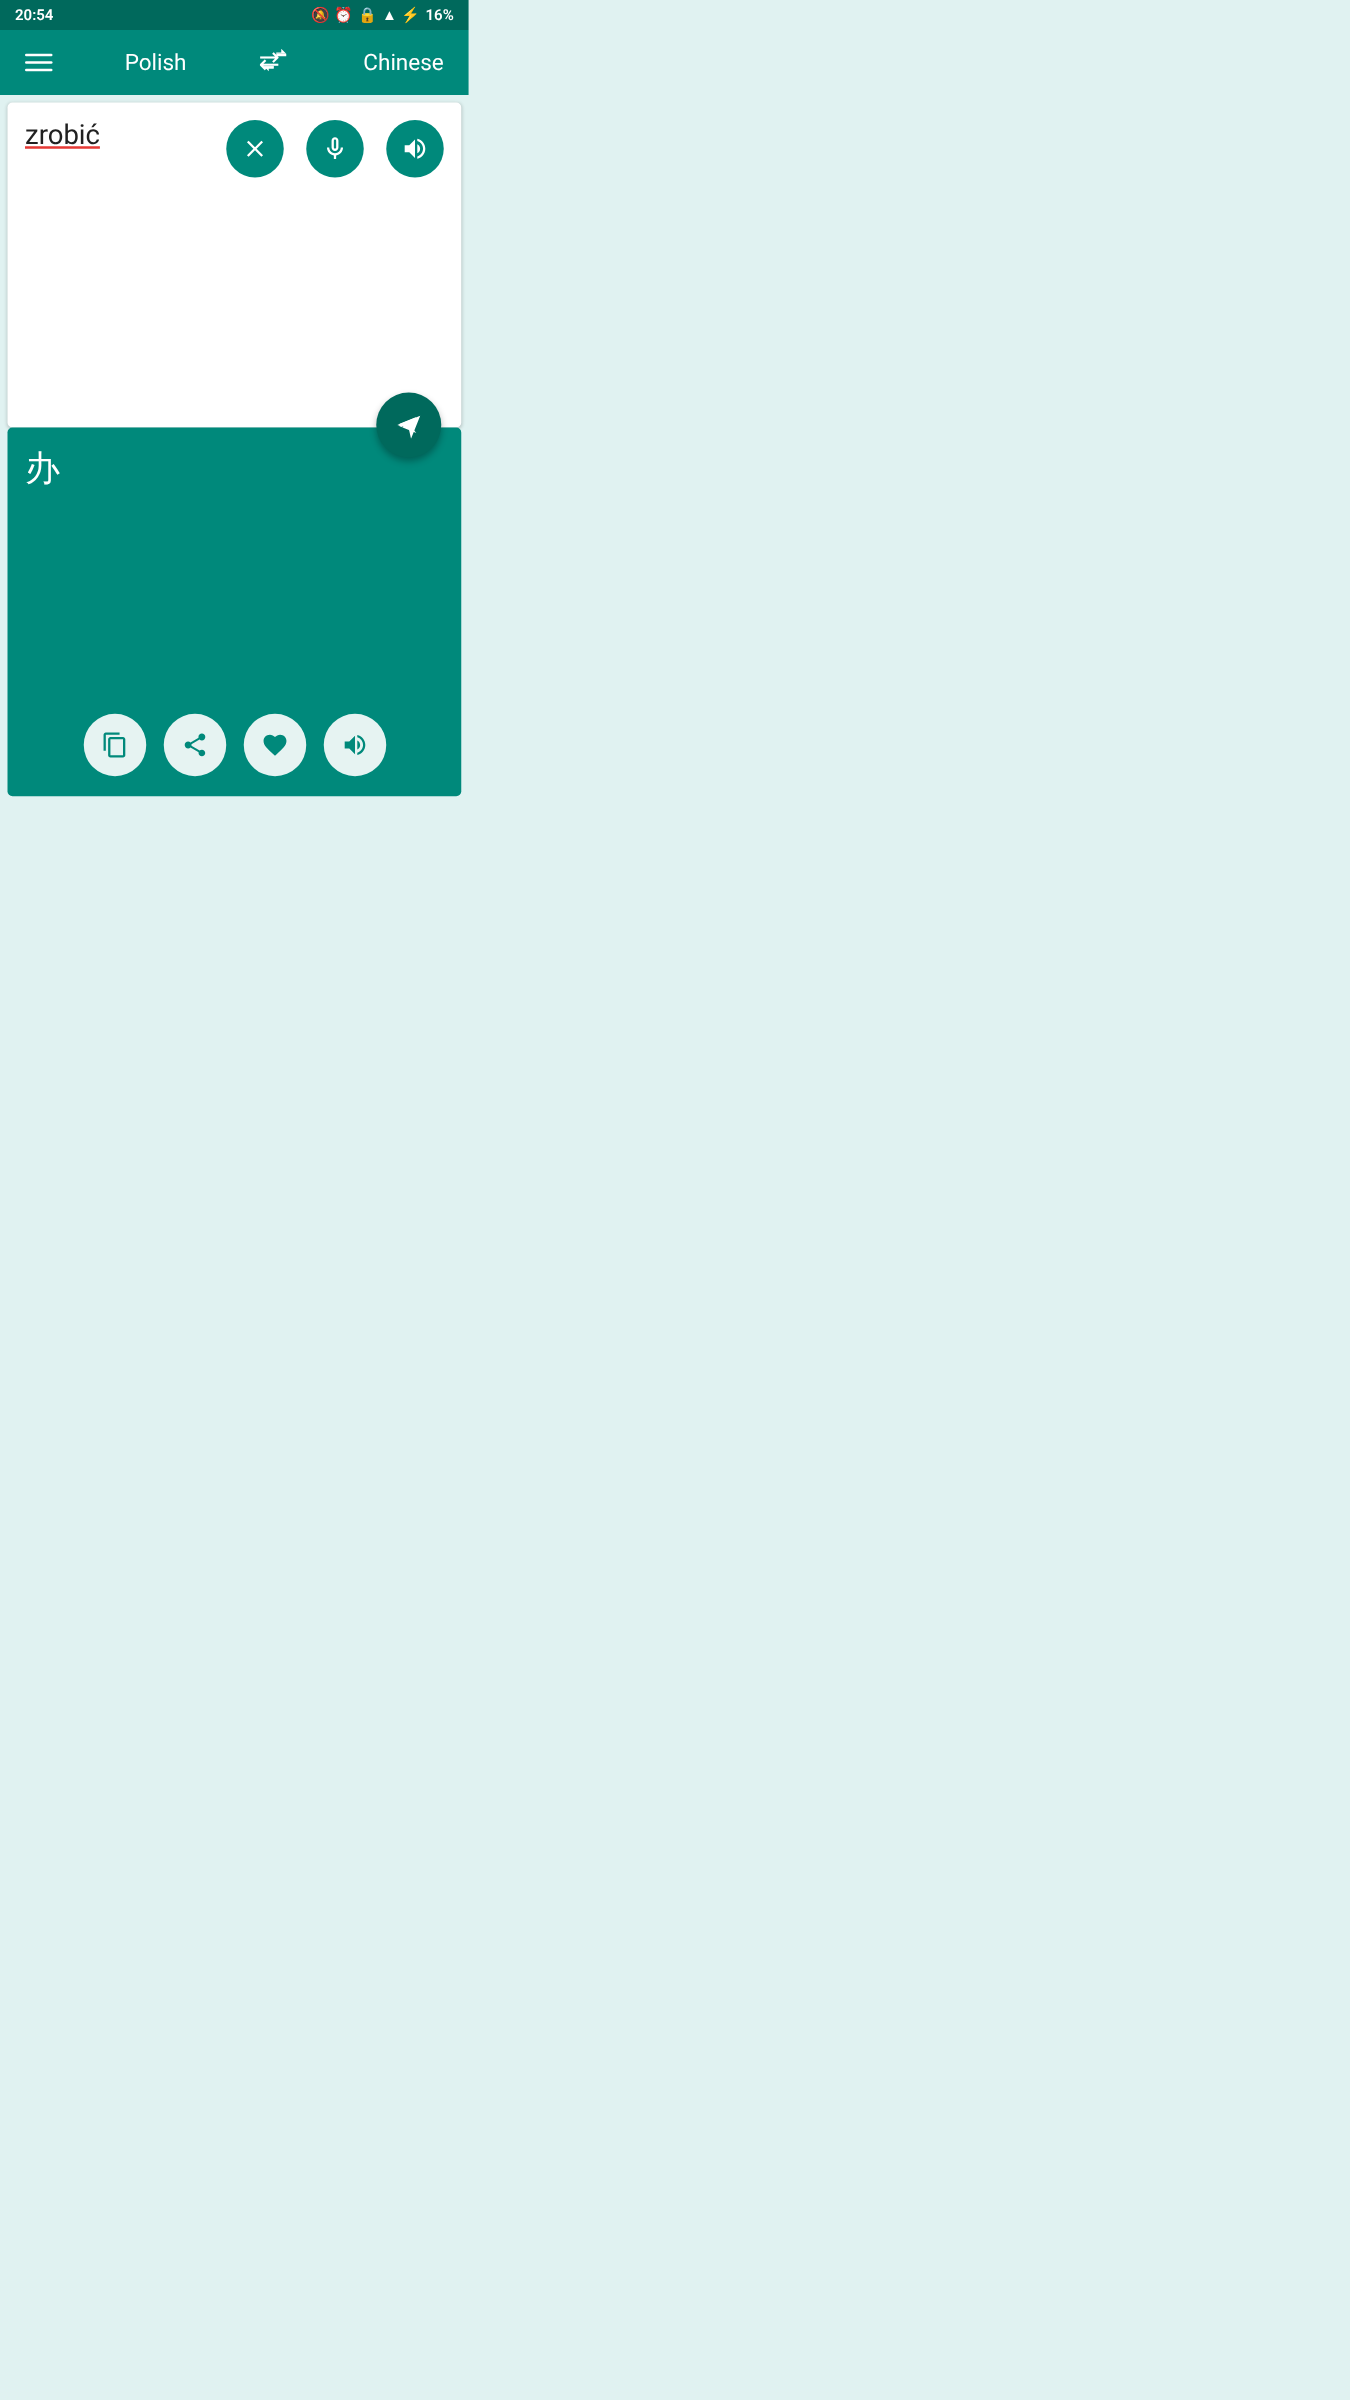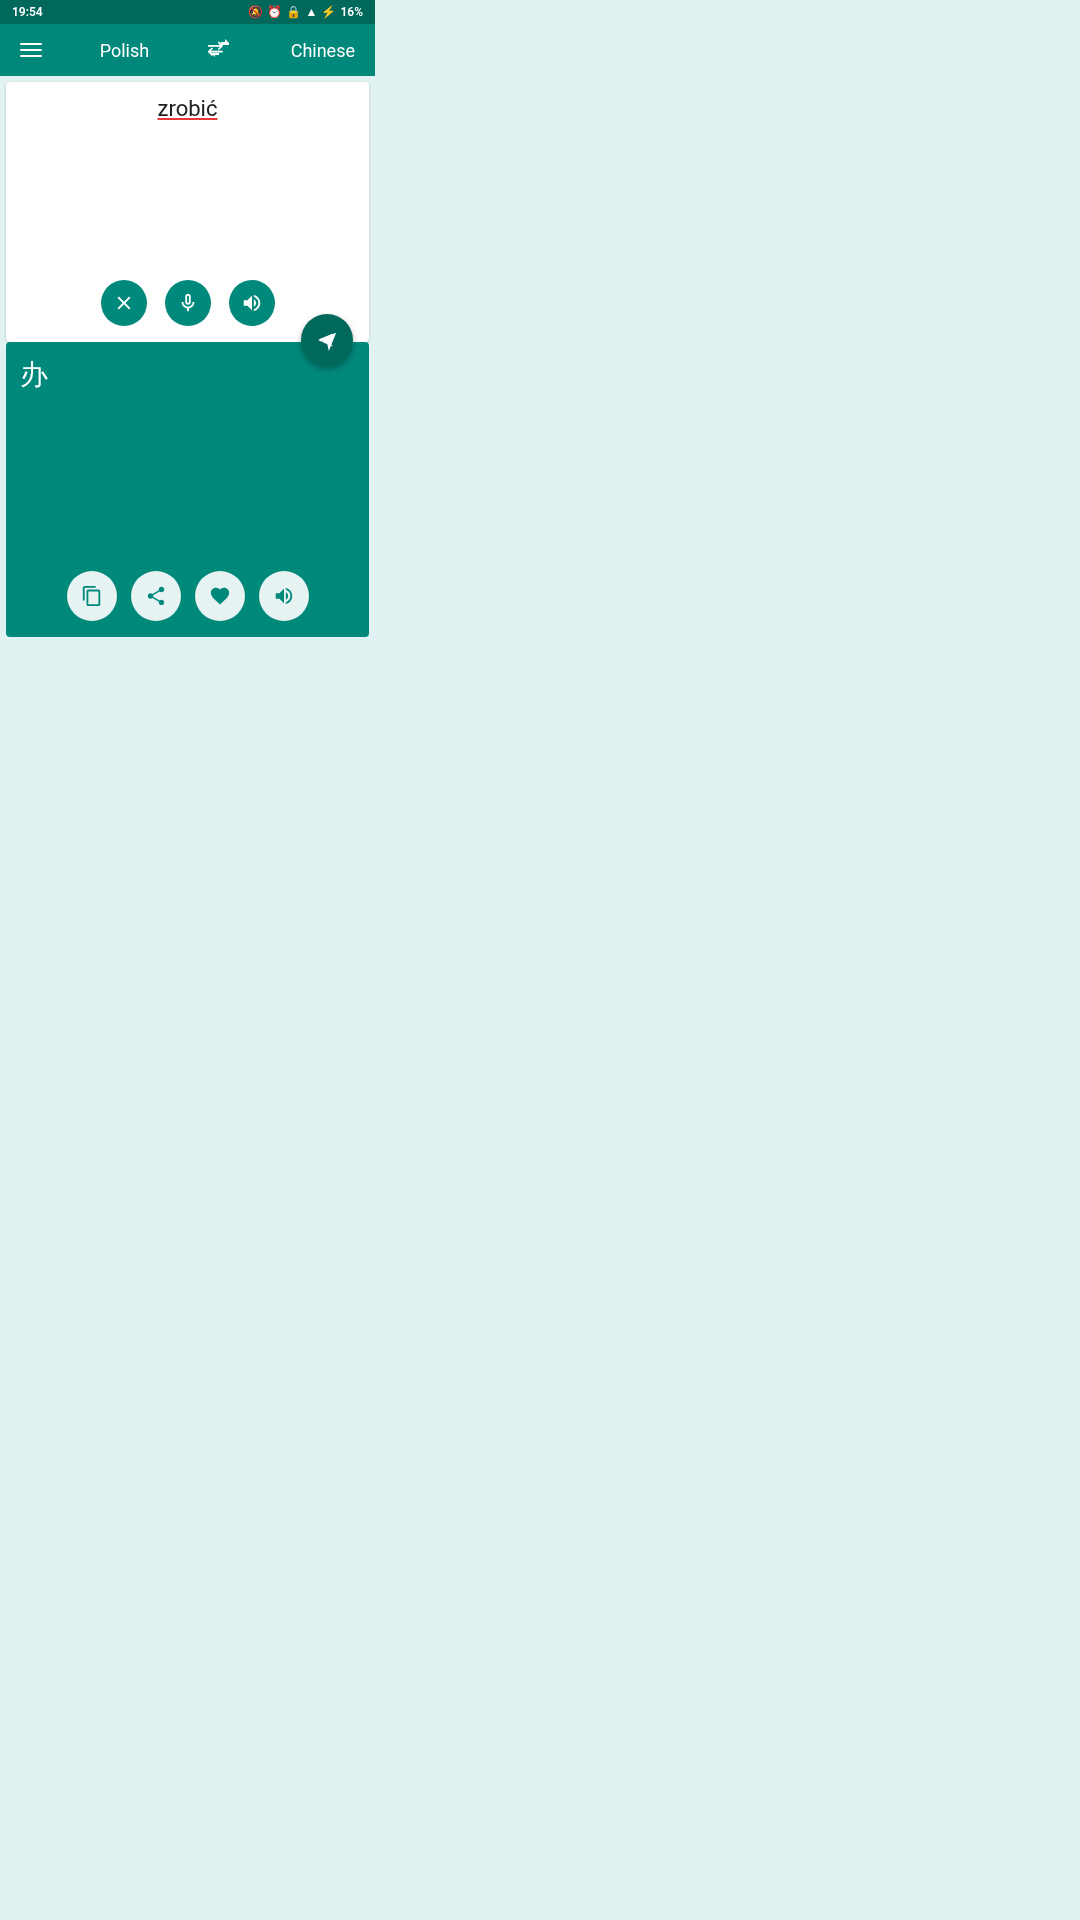--- a/index.html
+++ b/index.html
@@ -73,24 +73,23 @@
 
     
     .input-section {
       background: white;
       margin: 6px 6px 0 6px;
       border-radius: 4px;
       box-shadow: 0 1px 3px rgba(0,0,0,0.2);
       position: relative;
       height: 260px;
       display: flex;
-      flex-direction: column;
+      flex-direction: row;
       justify-content: space-between;
       padding: 14px 14px 10px 14px;
-      text-align: center;
     }
 
     .input-text {
       font-size: 22px;
       color: #212121;
       text-decoration: underline;
       text-decoration-color: #e53935;
       flex: 1;
     }
 
@@ -184,21 +183,21 @@
     .icon-svg-dark {
       width: 22px;
       height: 22px;
       fill: #00897b;
     }
   </style>
 </head>
 <body>
 
 <div class="status-bar">
-  <span>19:54</span>
+  <span>20:54</span>
   <div class="status-right">
 
     <span>🔕</span>
 
     <span>⏰</span>
 
     <span>🔒</span>
 
     <span>▲</span>
 

